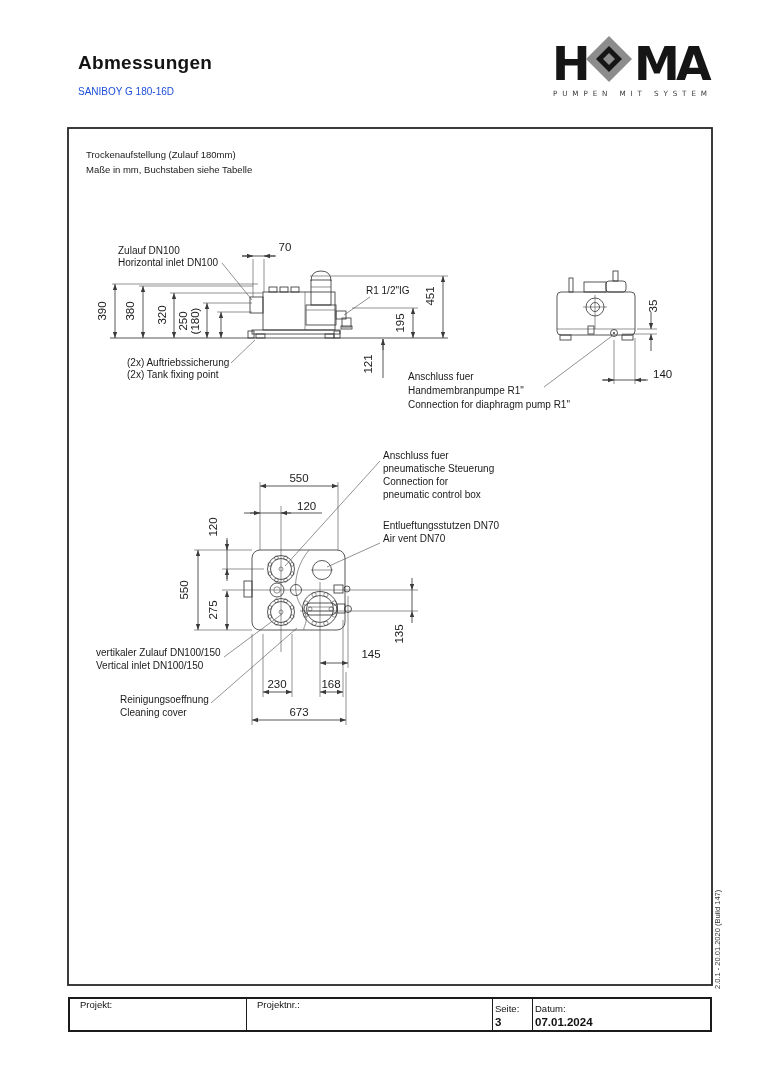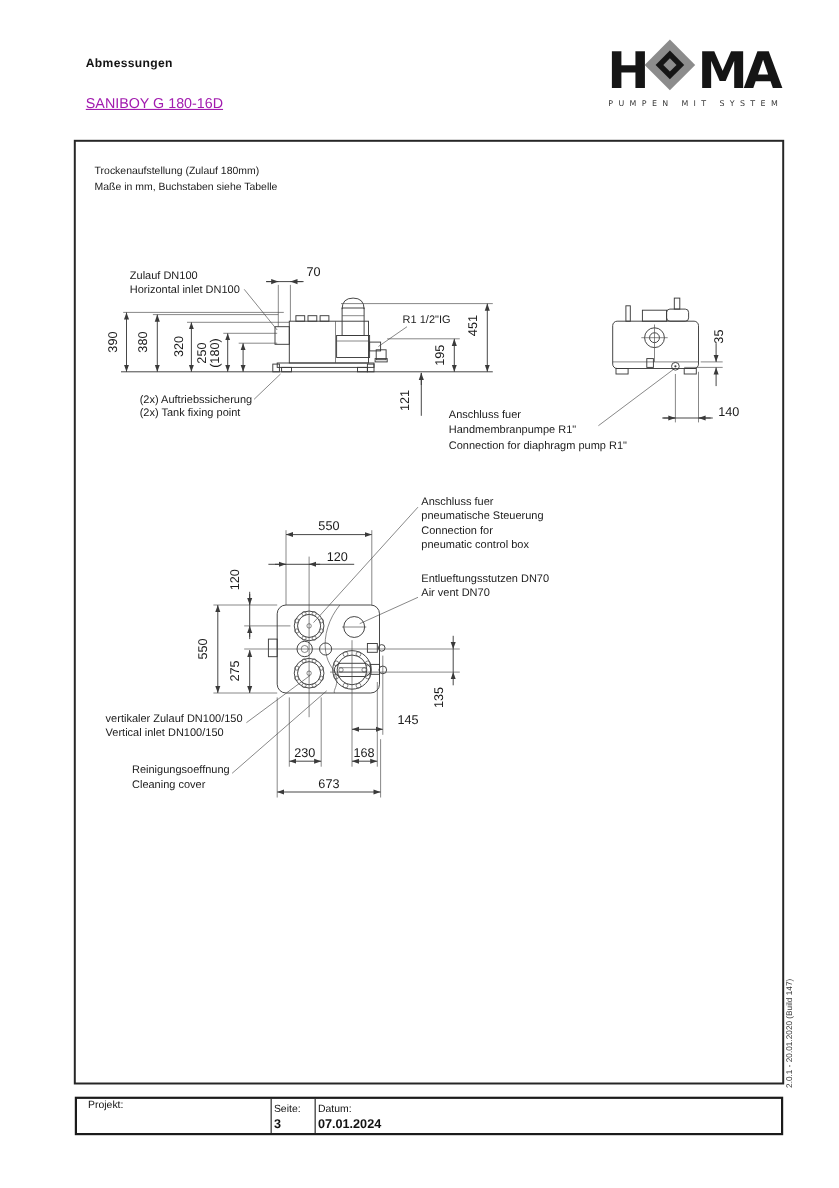--- a/index.html
+++ b/index.html
@@ -1,20 +1,20 @@
 <!DOCTYPE html>
 <html><head>
 <meta charset="utf-8">
 <style>
   html,body{margin:0;padding:0;background:#fff;}
   .page{position:relative;width:763px;height:1080px;background:#fff;
         font-family:"Liberation Sans",sans-serif;overflow:hidden;}
-  .hdr-title{position:absolute;left:78px;top:52px;font-size:11px;font-weight:bold;
+  .hdr-title{position:absolute;left:78px;top:52px;font-size:19px;font-weight:bold;
              color:#141414;letter-spacing:.3px;}
-  .hdr-sub{position:absolute;left:78px;top:86px;font-size:13px;color:#a21caf;text-decoration:underline;}
+  .hdr-sub{position:absolute;left:78px;top:86px;font-size:10px;color:#1d4ed8;}
   .logo{position:absolute;left:552px;top:34px;width:160px;height:68px;}
   .logo-letter{font-family:"DejaVu Sans",sans-serif;font-weight:bold;font-size:46px;fill:#151515;}
   .logo-tag{font-family:"DejaVu Sans",sans-serif;font-size:7.2px;fill:#3a3a3a;letter-spacing:2px;}
   .drawing{position:absolute;left:0;top:0;}
   .drawing text{fill:#1a1a1a;font-family:"Liberation Sans",sans-serif;}
   .ln{stroke:#3a3a3a;stroke-width:.85;fill:none;}
   .thin{stroke:#4a4a4a;stroke-width:.6;fill:none;}
   .fr{stroke:#262626;stroke-width:1.8;fill:none;}
   .dim{font-size:11.5px;}
   .lbl{font-size:10px;}
@@ -280,20 +280,23 @@
     <text class="logo-letter" x="124" y="46">A</text>
     <text class="logo-tag" x="1" y="62" textLength="156" lengthAdjust="spacing">PUMPEN MIT SYSTEM</text>
   </svg>
 
   <div class="version">2.0.1 - 20.01.2020 (Build 147)</div>
 
   <div class="footer">
     <div class="fcell" style="width:177px">
       <span>Projekt:</span>
     </div>
+    <div class="fcell" style="width:246px">
+      <span>Projektnr.:</span>
+    </div>
     <div class="fcell center" style="width:40px">
       <div>Seite:</div>
       <div class="fval">3</div>
     </div>
     <div class="fcell center last" style="width:63px">
       <div>Datum:</div>
       <div class="fval">07.01.2024</div>
     </div>
   </div>
 

